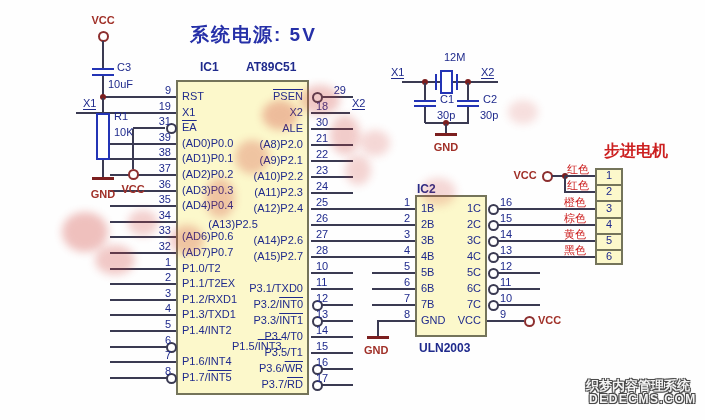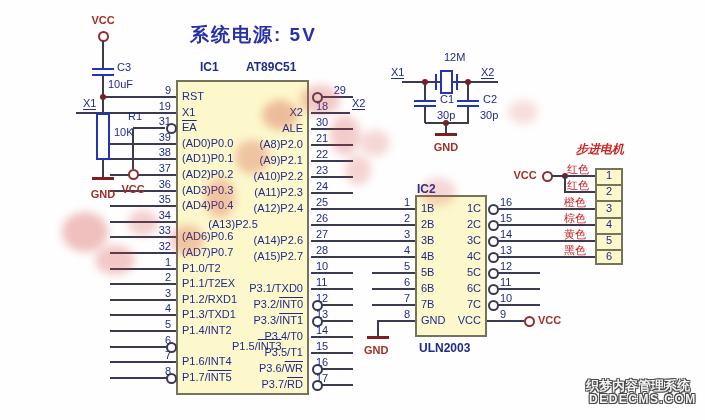--- a/index.html
+++ b/index.html
@@ -33,21 +33,21 @@
   <div class="t title" style="left:190px;top:22px;">系统电源: 5V</div>
 
   <div class="t ref" style="left:200px;top:60px;">IC1</div>
   <div class="t ref" style="left:246px;top:60px;">AT89C51</div>
   <div class="chip" style="left:176px;top:80px;width:133px;height:315px;"></div>
 
   <div class="t ref" style="left:417px;top:182px;">IC2</div>
   <div class="chip" style="left:415px;top:195px;width:72px;height:142px;"></div>
   <div class="t ref" style="left:419px;top:341px;">ULN2003</div>
 
-  <div class="t rlab" style="left:576px;top:141px;font-weight:bold;font-size:12px;font-style:italic;">步进电机</div>
+  <div class="t rlab" style="left:604px;top:141px;font-weight:bold;font-size:16px;">步进电机</div>
   <div class="chip" style="left:595px;top:168px;width:28px;height:97px;"></div>
 
   <div class="wm" style="left:586px;top:377px;font-size:13px;">织梦内容管理系统</div>
   <div class="wm" style="left:589px;top:392px;font-size:12px;letter-spacing:1.5px;">DEDECMS.COM</div>
 <div class="wire" style="left: 103px; top: 96px; width: 73px; height: 2px;"></div>
     <div class="t pin-num" style="left: 141px; top: 84px; width: 30px; text-align: right;">9</div>
     <div class="t pin-label" style="left: 182px; top: 90px; width: 120px; text-align: left;"><span>RST</span></div>
     <div class="wire" style="left: 76px; top: 112px; width: 100px; height: 2px;"></div>
     <div class="t net" style="left: 83px; top: 97px;">X1</div>
     <div class="t pin-num" style="left: 141px; top: 100px; width: 30px; text-align: right;">19</div>
@@ -101,20 +101,21 @@
     <div class="wire" style="left: 110px; top: 361px; width: 66px; height: 2px;"></div>
     <div class="t pin-num" style="left: 141px; top: 349px; width: 30px; text-align: right;">7</div>
     <div class="t pin-label" style="left: 182px; top: 355px; width: 120px; text-align: left;"><span>P1.6/INT4</span></div>
     <div class="wire" style="left: 110px; top: 377px; width: 66px; height: 2px;"></div>
     <div class="bubble" style="left: 165.5px; top: 373px;"></div>
     <div class="t pin-num" style="left: 141px; top: 365px; width: 30px; text-align: right;">8</div>
     <div class="t pin-label" style="left: 182px; top: 371px; width: 120px; text-align: left;"><span>P1.7/</span><span class="ov">INT5</span></div>
     <div class="bubble" style="left: 311.5px; top: 92px;"></div>
     <div class="wire" style="left: 322px; top: 96px; width: 31px; height: 2px;"></div>
     <div class="t pin-num" style="left: 316px; top: 84px; width: 30px; text-align: right;">29</div>
+    <div class="t pin-label" style="left: 183px; top: 90px; width: 120px; text-align: right;"><span></span><span class="ov">PSEN</span></div>
     <div class="wire" style="left: 311px; top: 112px; width: 39px; height: 2px;"></div>
     <div class="t net" style="left: 352px; top: 97px;">X2</div>
     <div class="t pin-num" style="left: 316px; top: 100px; width: 30px; text-align: left;">18</div>
     <div class="t pin-label" style="left: 183px; top: 106px; width: 120px; text-align: right;"><span>X2</span></div>
     <div class="wire" style="left: 311px; top: 128px; width: 42px; height: 2px;"></div>
     <div class="t pin-num" style="left: 316px; top: 116px; width: 30px; text-align: left;">30</div>
     <div class="t pin-label" style="left: 183px; top: 122px; width: 120px; text-align: right;"><span>ALE</span></div>
     <div class="wire" style="left: 311px; top: 144px; width: 42px; height: 2px;"></div>
     <div class="t pin-num" style="left: 316px; top: 132px; width: 30px; text-align: left;">21</div>
     <div class="t pin-label" style="left: 183px; top: 138px; width: 120px; text-align: right;"><span>(A8)P2.0</span></div>
@@ -250,21 +251,21 @@
     <div class="term" style="left: 98px; top: 31px;"></div>
     <div class="wire" style="left: 102px; top: 41px; width: 2px; height: 27px;"></div>
     <div class="wire blue" style="left: 92px; top: 68px; width: 22px; height: 2px;"></div>
     <div class="wire blue" style="left: 92px; top: 74px; width: 22px; height: 2px;"></div>
     <div class="t navy" style="left: 117px; top: 61px;">C3</div>
     <div class="t navy" style="left: 108px; top: 78px;">10uF</div>
     <div class="wire" style="left: 102px; top: 76px; width: 2px; height: 22px;"></div>
     <div class="dot" style="left: 100px; top: 94px;"></div>
     <div class="wire" style="left: 102px; top: 98px; width: 2px; height: 15px;"></div>
     <div class="comp" style="left: 96px; top: 113px; width: 14px; height: 47px;"></div>
-    <div class="t navy" style="left: 128px; top: 110px;">R1</div>
+    <div class="t navy" style="left: 114px; top: 110px;">R1</div>
     <div class="t navy" style="left: 114px; top: 126px;">10K</div>
     <div class="wire" style="left: 102px; top: 160px; width: 2px; height: 17px;"></div>
     <div class="wire" style="left: 92px; top: 177px; width: 22px; height: 3px; background: rgb(124, 31, 31);"></div>
     <div class="t plab" style="left: 88px; top: 188px; width: 30px; text-align: center;">GND</div>
     <div class="wire" style="left: 132px; top: 129px; width: 2px; height: 40px;"></div>
     <div class="term" style="left: 128px; top: 169px;"></div>
     <div class="t plab" style="left: 118px; top: 183px; width: 30px; text-align: center;">VCC</div>
     <div class="t net" style="left: 391px; top: 66px;">X1</div>
     <div class="t net" style="left: 481px; top: 66px;">X2</div>
     <div class="t navy" style="left: 444px; top: 51px;">12M</div>

